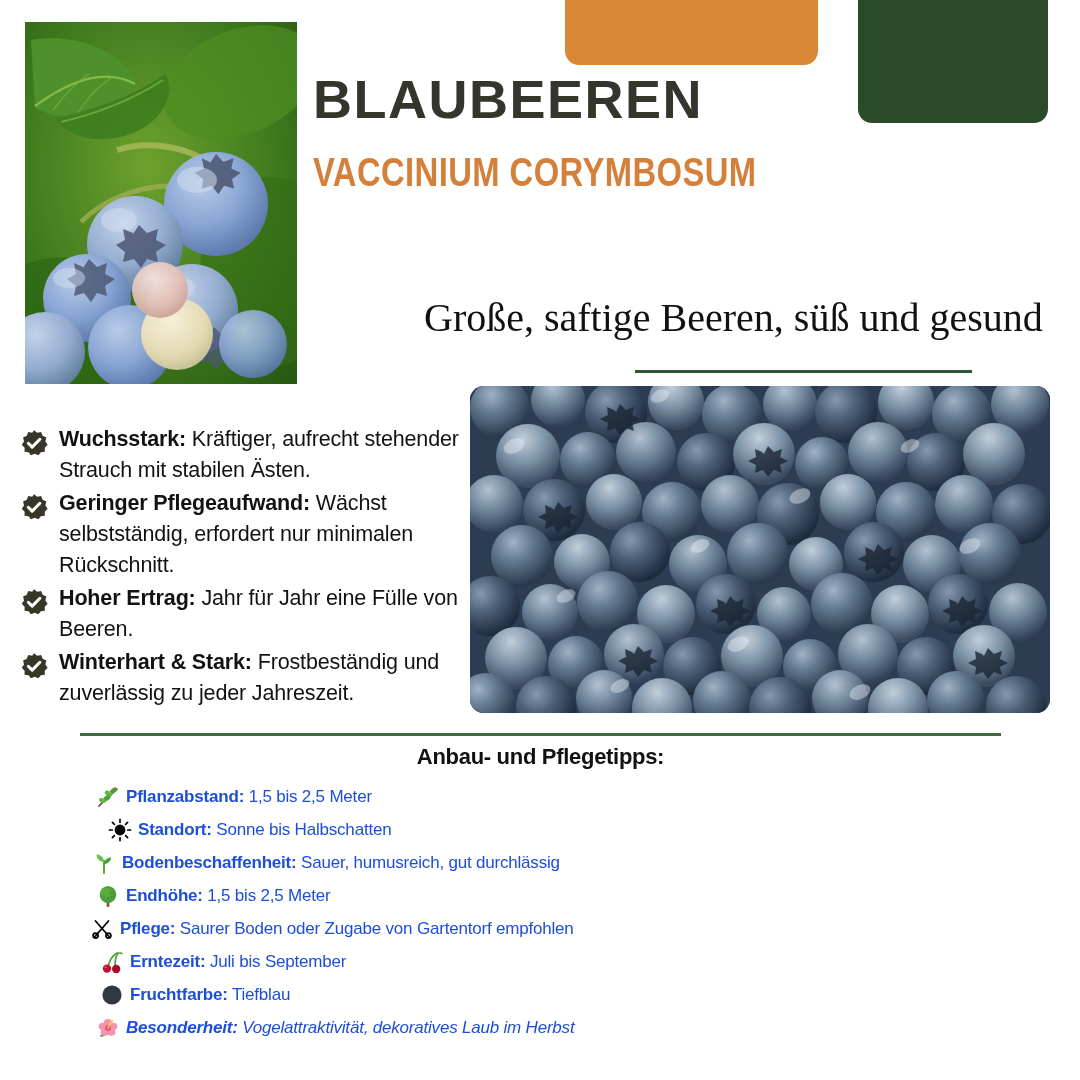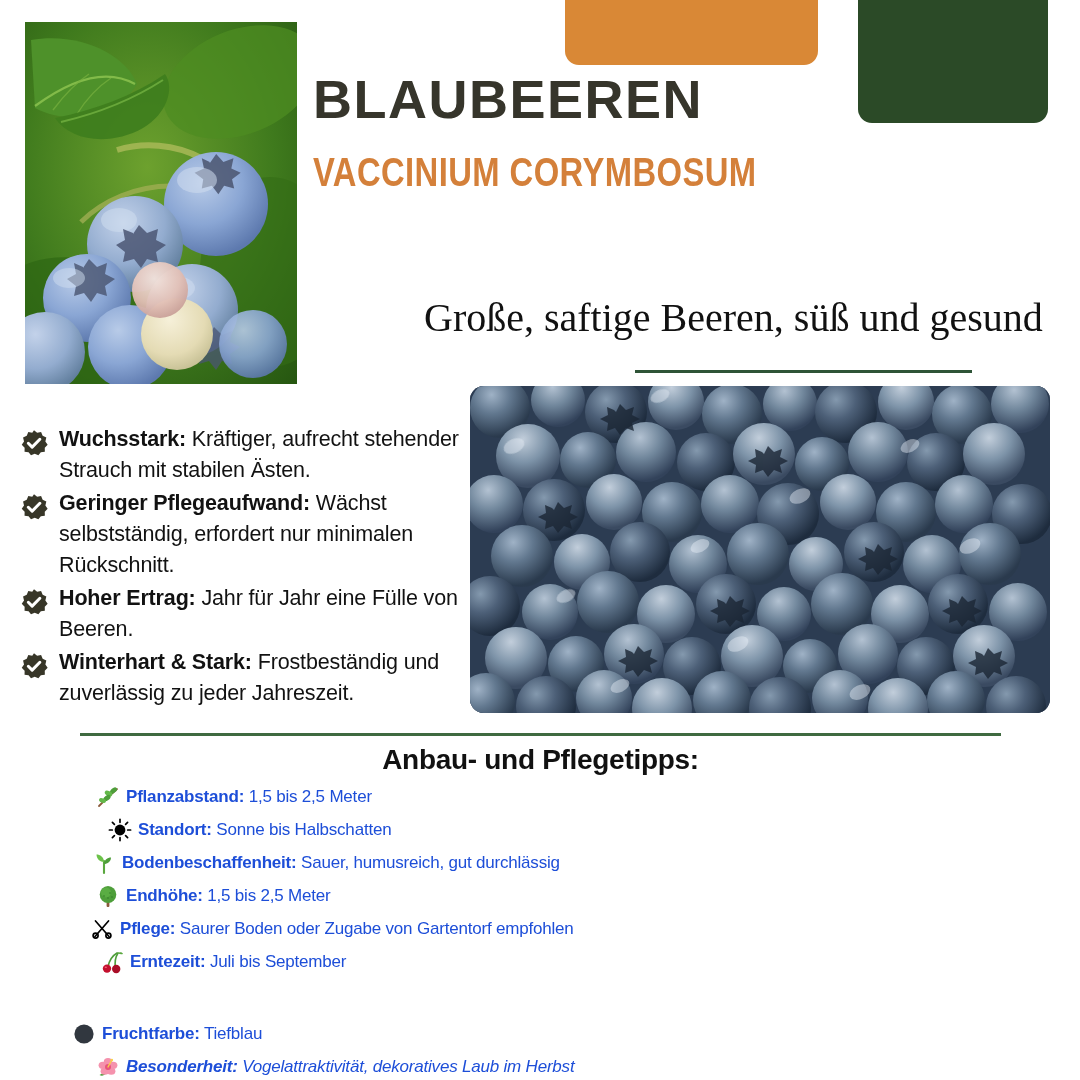--- a/index.html
+++ b/index.html
@@ -156,21 +156,21 @@
     width: 921px;
     height: 3px;
     background: #3f6a40;
   }
   .tips-heading {
     position: absolute;
     left: 80px;
     top: 744px;
     width: 921px;
     text-align: center;
-    font-size: 28px;
+    font-size: 22px;
     font-weight: 700;
     color: #111111;
     letter-spacing: -0.3px;
   }
   .tips-list {
     position: absolute;
     left: 0;
     top: 780px;
     width: 1080px;
   }
@@ -196,21 +196,21 @@
     letter-spacing: -0.2px;
     white-space: nowrap;
   }
   .tip-text b { font-weight: 700; }
 
   .r2 { padding-left: 108px; }
   .r3 { padding-left: 92px; }
   .r4 { padding-left: 96px; }
   .r5 { padding-left: 90px; }
   .r6 { padding-left: 100px; }
-  .r7 { padding-left: 72px; margin-top: 39px; }
+  .r7 { padding-left: 100px; }
   .r8 { padding-left: 96px; font-style: italic; }
 </style>
 </head>
 <body>
 
 <div class="canvas">
 
   <div class="deco-orange"></div>
   <div class="deco-green"></div>
 

